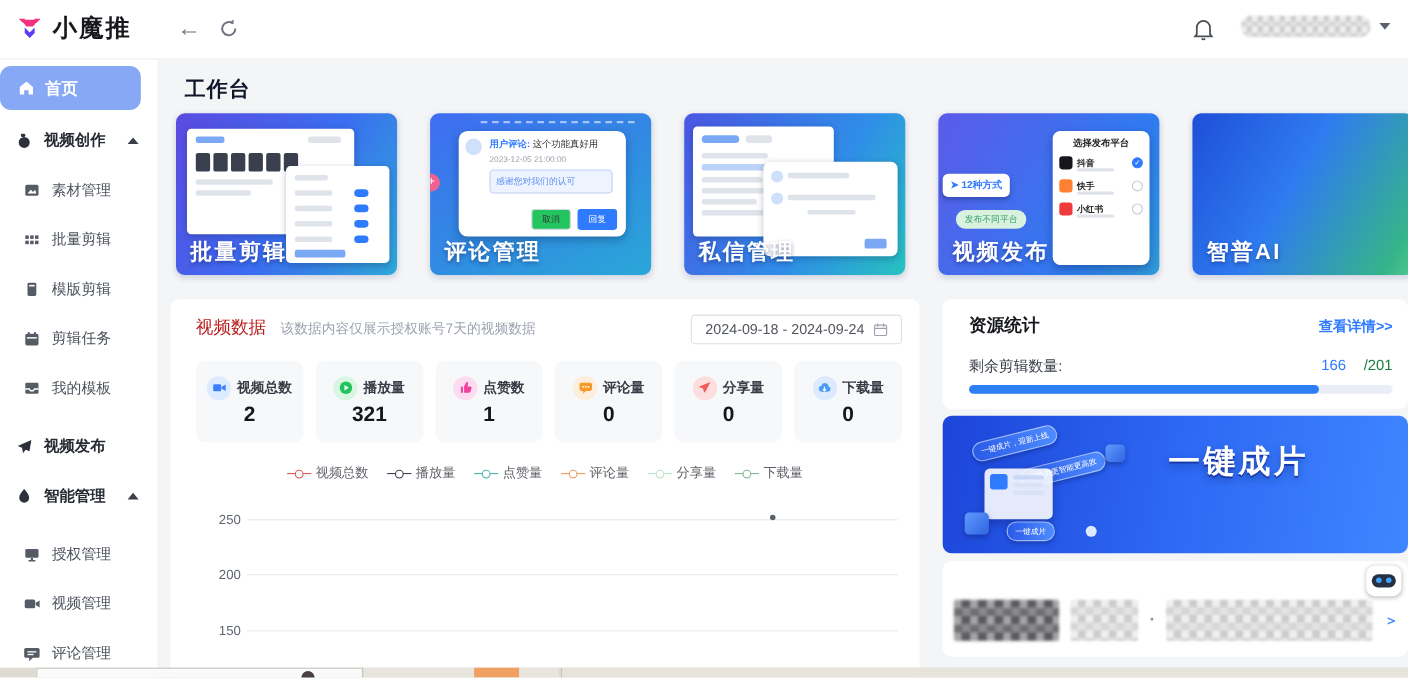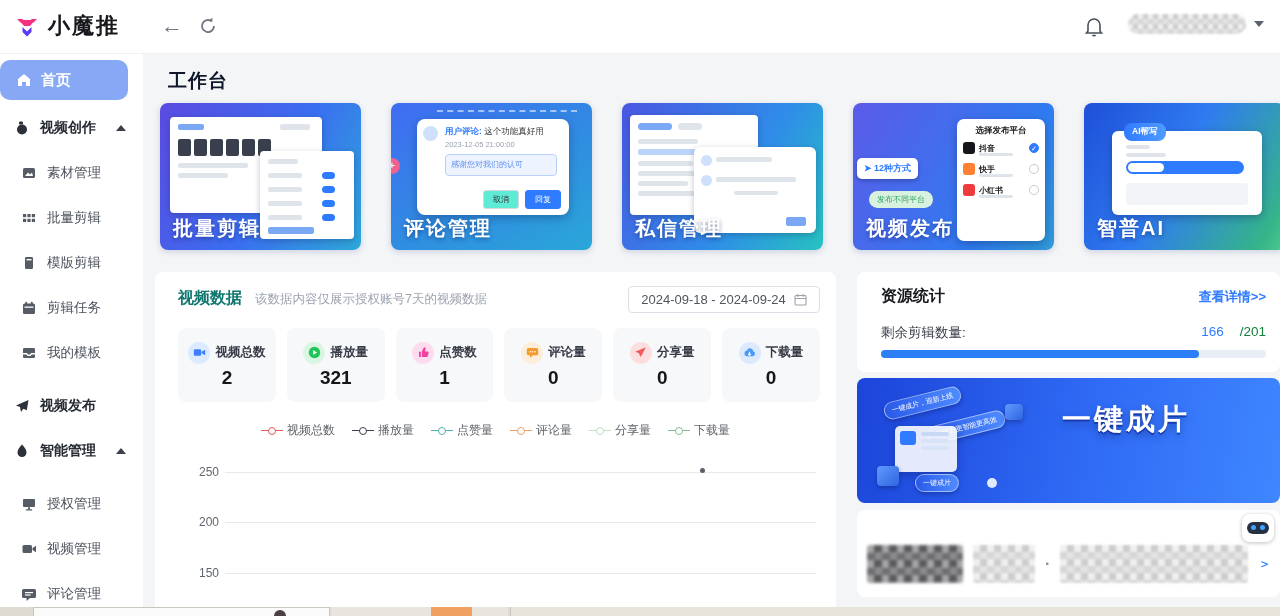--- a/index.html
+++ b/index.html
@@ -2,21 +2,21 @@
 <html><head>
 <meta charset="utf-8">
 <style>
   * { margin:0; padding:0; box-sizing:border-box; }
   html,body { width:1280px; height:616px; }
   body { font-family:"Liberation Sans", sans-serif; background:#f4f5f7; position:relative; overflow:hidden; color:#1f2430; }
   #app { position:absolute; inset:0; }
 
   
   .header { position:absolute; left:0; top:0; width:1280px; height:54px; background:#fff; border-bottom:1px solid #f0f1f3; z-index:20; }
-  .logo { position:absolute; left:14px; top:11px; display:flex; align-items:flex-end; gap:8px; }
+  .logo { position:absolute; left:14px; top:11px; display:flex; align-items:center; gap:8px; }
   .logo-text { font-size:22px; font-weight:bold; color:#17181c; letter-spacing:2px; }
   .nav-icon { position:absolute; top:12px; width:28px; height:28px; display:flex; align-items:center; justify-content:center; color:#6f7680; cursor:pointer; }
   .nav-back { left:158px; font-size:22px; }
   .nav-refresh { left:194px; }
   .bell { position:absolute; left:1082px; top:14px; width:24px; height:24px; color:#4a4f58; }
   .account { position:absolute; left:1128px; top:14px; display:flex; align-items:center; gap:8px; }
   .mosaic { background-image:conic-gradient(#cdcdcd 0 25%, #e3e3e3 0 50%, #d6d6d6 0 75%, #efefef 0); background-size:14px 14px; filter:blur(1.2px); }
   .mosaic-dark { background-image:conic-gradient(#5a5a5c 0 25%, #8b8b8d 0 50%, #6e6e70 0 75%, #a5a5a7 0); background-size:15px 15px; filter:blur(1.5px); }
   .account-mask { width:118px; height:20px; border-radius:10px; background-size:10px 10px; }
   .caret-down { width:0; height:0; border-left:5px solid transparent; border-right:5px solid transparent; border-top:6px solid #5c626b; }
@@ -51,21 +51,21 @@
 
   .dlg { position:absolute; left:26px; top:16px; width:152px; height:96px; background:#fff; border-radius:8px; box-shadow:0 3px 8px rgba(10,20,60,.3); padding:7px 8px 6px 8px; font-size:8.5px; }
   .dlg .avatar { position:absolute; left:6px; top:7px; width:15px; height:15px; border-radius:50%; background:#cfe0fb; }
   .dlg-line1 { margin-left:20px; white-space:nowrap; }
   .dlg-label { color:#2f7bff; font-weight:bold; }
   .dlg-text { color:#333; }
   .dlg-time { margin-left:20px; color:#9aa2ad; font-size:7.5px; margin-top:2px; }
   .dlg-reply { margin:5px 0 0 20px; width:112px; height:22px; background:#eef4ff; border:1px solid #b9d0fa; border-radius:4px; color:#5b8def; font-size:8px; padding:4px 5px; }
   .dlg-btns { position:absolute; right:8px; bottom:6px; display:flex; gap:6px; }
   .btn-sm { font-size:8px; padding:3px 9px; border-radius:3px; }
-  .btn-cancel { background:#5eead4; border:1px solid #d6d9de; color:#333; }
+  .btn-cancel { background:#22c55e; border:1px solid #d6d9de; color:#333; }
   .btn-ok { background:#2f7bff; color:#fff; border:1px solid #2f7bff; }
   .pink-dot { position:absolute; left:-7px; top:55px; width:16px; height:16px; border-radius:50%; background:#f0628f; color:#fff; font-size:11px; text-align:center; line-height:15px; z-index:5; }
   .dash-top { position:absolute; left:46px; top:7px; width:140px; border-top:2px dashed rgba(255,255,255,.55); }
 
   .chip-white { position:absolute; background:#fff; border-radius:5px; color:#2f7bff; font-size:9px; font-weight:bold; padding:4px 7px; box-shadow:0 2px 4px rgba(10,20,60,.3); }
   .chip-green { position:absolute; background:#d9f2df; border-radius:9px; color:#2f9f5d; font-size:8px; padding:3px 8px; }
   .plat-panel { position:absolute; left:104px; top:16px; width:88px; height:122px; background:#fff; border-radius:7px; box-shadow:0 3px 8px rgba(10,20,60,.3); padding:6px 6px; }
   .plat-title { font-size:8.5px; font-weight:bold; color:#222; text-align:center; margin-bottom:5px; }
   .plat-row { display:flex; align-items:center; gap:4px; margin-bottom:9px; position:relative; }
   .plat-ic { width:12px; height:12px; border-radius:3px; flex:0 0 12px; }
@@ -79,21 +79,21 @@
 
   .ai-panel { position:absolute; left:28px; top:28px; width:150px; height:84px; background:#fff; border-radius:6px; box-shadow:0 3px 8px rgba(10,20,60,.3); }
   .ai-chip { position:absolute; left:12px; top:-8px; background:linear-gradient(90deg,#2f7bff,#4f9bff); color:#fff; font-size:8.5px; font-weight:bold; padding:3px 8px; border-radius:8px; }
   .ai-input { position:absolute; left:14px; top:30px; width:118px; height:13px; background:#2f7bff; border-radius:7px; }
   .ai-input::before { content:""; position:absolute; left:2px; top:2px; width:36px; height:9px; background:#fff; border-radius:5px; }
   .ai-box { position:absolute; left:14px; top:52px; width:122px; height:22px; background:#f2f4f7; border-radius:3px; }
 
   
   .panel { position:absolute; background:#fff; border-radius:8px; }
   #video-card { left:155px; top:272px; width:681px; height:344px; }
-  .vd-title { position:absolute; left:23px; top:16px; font-size:16px; font-weight:bold; color:#0f766e; }
+  .vd-title { position:absolute; left:23px; top:16px; font-size:16px; font-weight:normal; color:#b91c1c; }
   .vd-sub { position:absolute; left:100px; top:19px; font-size:12.5px; color:#9ca3af; }
   .datepick { position:absolute; right:16px; top:14px; width:192px; height:27px; border:1px solid #dcdfe6; border-radius:4px; background:#fff; display:flex; align-items:center; justify-content:center; gap:8px; font-size:13px; color:#51565e; cursor:pointer; }
   .stats { position:absolute; left:23px; right:16px; top:56px; height:74px; display:flex; gap:11px; }
   .stat { flex:1; background:#f7f8fa; border-radius:8px; display:flex; flex-direction:column; align-items:center; justify-content:center; gap:3px; }
   .stat-top { display:flex; align-items:center; gap:5px; }
   .stat-ic { width:22px; height:22px; border-radius:50%; display:flex; align-items:center; justify-content:center; }
   .stat-label { font-size:12.5px; color:#363b45; font-weight:bold; }
   .stat-val { font-size:19px; font-weight:bold; color:#14161b; }
   .s0{background:#dcebff;color:#3d7fff} .s1{background:#d9f6e3;color:#1fc45a} .s2{background:#fcdcee;color:#f042a0}
   .s3{background:#fdeedb;color:#f59b2c} .s4{background:#fcdede;color:#f05a5a} .s5{background:#ddeafd;color:#4b9bf5}
@@ -378,27 +378,20 @@
         <span class="plat-ic pi-xhs"></span>
         <span class="plat-name">小红书</span>
         <span class="plat-sub"></span>
         <span class="radio"></span>
       </div>
     </div>
     <div class="card-label">视频发布</div>
   </div>
 
   <div class="card g5" style="left:1084px;">
-    <div class="ai-panel">
-      <div class="ai-chip">AI帮写</div>
-      <div class="bar" style="left:14px; top:14px; width:24px; height:4px;"></div>
-      <div class="bar" style="left:14px; top:22px; width:40px; height:4px;"></div>
-      <div class="ai-input"></div>
-      <div class="ai-box"></div>
-    </div>
     <div class="card-label">智普AI</div>
   </div>
 
   <div class="panel" id="video-card">
     <div class="vd-title">视频数据</div>
     <div class="vd-sub">该数据内容仅展示授权账号7天的视频数据</div>
     <div class="datepick">
       <span>2024-09-18 - 2024-09-24</span>
       <svg width="13" height="13" viewBox="0 0 13 13" fill="none" stroke="#9ca3af" stroke-width="1.1">
           <rect x="1" y="2.5" width="11" height="9.5" rx="1"></rect>

